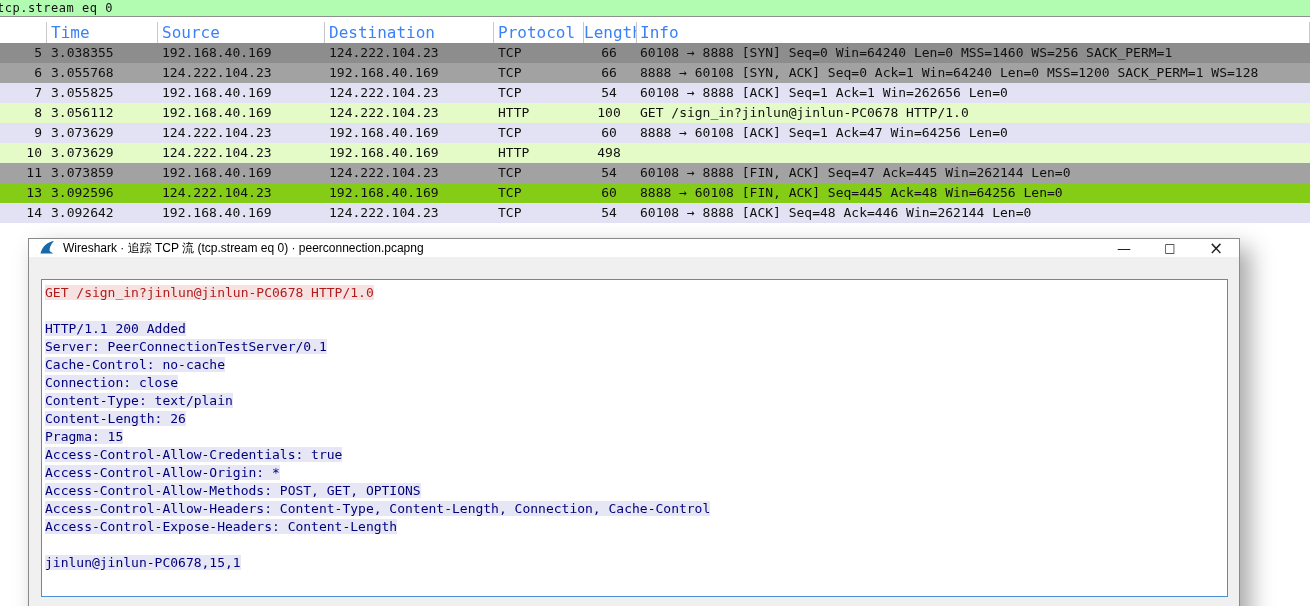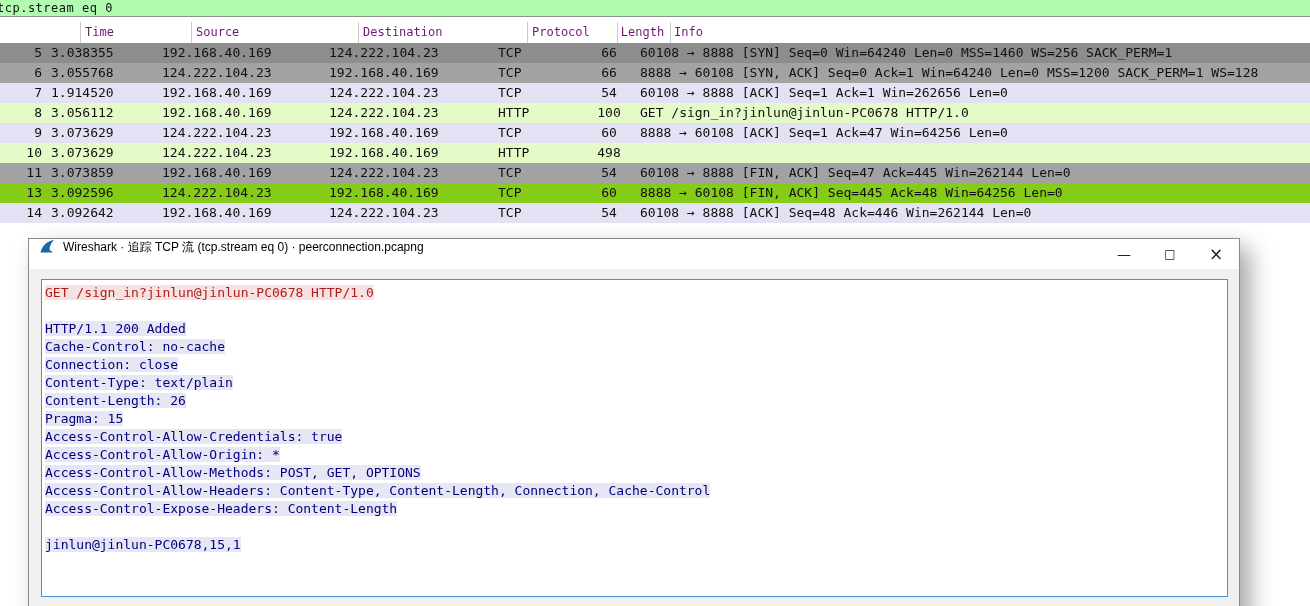--- a/index.html
+++ b/index.html
@@ -9,34 +9,34 @@
 
   
   .filter-bar { position:absolute; left:0; top:0; width:1310px; height:17px;
     background:var(--filter-bar-bg); border-bottom:1px solid #8f8f8f;
     font-size:12px; line-height:16px; white-space:pre; text-indent:-3px; letter-spacing:0.5px; }
 
   
   .packet-list { position:absolute; left:0; top:22px; width:1310px; }
   .prow { display:grid; grid-template-columns:47px 111px 167px 169px 90px 53px 673px;
           height:20px; line-height:20px; font-size:13px; }
-  .phead { height:21px; line-height:21px; background:#ffffff; font-size:12px; color:#701a75;padding-left:34px; }
+  .phead { height:21px; line-height:21px; background:#ffffff; font-size:16px; color:#3b82f6; }
   .phead .cell { border-right:1px solid #c9c9c9; }
   .cell { overflow:hidden; white-space:pre; }
   .c-no   { text-align:right; padding-right:5px; }
   .c-time, .c-src, .c-dst, .c-proto { padding-left:4px; }
   .c-len  { text-align:center; padding-right:3px; }
   .c-info { padding-left:3px; }
 
   
   .dialog { position:absolute; left:28px; top:238px; width:1212px; height:400px;
     background:var(--dialog-bg); border:1px solid #8a8a8a;
     box-shadow:10px 10px 22px rgba(0,0,0,0.35); }
-  .titlebar { position:absolute; left:0; top:0; width:100%; height:30px;
-    background:var(--titlebar-bg); display:flex; align-items:flex-start; }
+  .titlebar { position:absolute; left:0; top:0; width:100%; height:18px;
+    background:var(--titlebar-bg); display:flex; align-items:center; }
   .title-icon { margin-left:10px; width:16px; height:16px; flex:0 0 auto; }
   .title-icon path { fill:var(--wireshark-blue); }
   .title-text { margin-left:8px; font-family:"Liberation Sans","DejaVu Sans",sans-serif;
     font-size:12px; color:#000; white-space:nowrap; }
   .controls { margin-left:auto; display:flex; height:30px; }
   .ctrl { width:46px; height:30px; display:flex; align-items:center; justify-content:center;
     color:#222; font-family:"DejaVu Sans","Liberation Sans",sans-serif; cursor:default; }
   .ctrl-min  span { font-size:14px; line-height:1; }
   .ctrl-max  span { font-size:12px; line-height:1; }
   .ctrl-close span { font-size:17px; line-height:1; }
@@ -80,21 +80,21 @@
     <span class="cell c-time">3.055768</span>
     <span class="cell c-src">124.222.104.23</span>
     <span class="cell c-dst">192.168.40.169</span>
     <span class="cell c-proto">TCP</span>
     <span class="cell c-len">66</span>
     <span class="cell c-info">8888 → 60108 [SYN, ACK] Seq=0 Ack=1 Win=64240 Len=0 MSS=1200 SACK_PERM=1 WS=128</span>
   </div>
 
   <div class="prow" style="background: rgb(226, 226, 244);">
     <span class="cell c-no">7</span>
-    <span class="cell c-time">1.914520</span>
+    <span class="cell c-time">3.055825</span>
     <span class="cell c-src">192.168.40.169</span>
     <span class="cell c-dst">124.222.104.23</span>
     <span class="cell c-proto">TCP</span>
     <span class="cell c-len">54</span>
     <span class="cell c-info">60108 → 8888 [ACK] Seq=1 Ack=1 Win=262656 Len=0</span>
   </div>
 
   <div class="prow" style="background: rgb(228, 251, 199);">
     <span class="cell c-no">8</span>
     <span class="cell c-time">3.056112</span>
@@ -171,20 +171,21 @@
       </div>
       <div class="ctrl ctrl-close">
         <span>×</span>
       </div>
     </div>
   </div>
   <div class="streambox">
       <div class="sline"><span class="seg client">GET /sign_in?jinlun@jinlun-PC0678 HTTP/1.0</span></div>
       <div class="sline">&nbsp;</div>
       <div class="sline"><span class="seg server">HTTP/1.1 200 Added</span></div>
+      <div class="sline"><span class="seg server">Server: PeerConnectionTestServer/0.1</span></div>
       <div class="sline"><span class="seg server">Cache-Control: no-cache</span></div>
       <div class="sline"><span class="seg server">Connection: close</span></div>
       <div class="sline"><span class="seg server">Content-Type: text/plain</span></div>
       <div class="sline"><span class="seg server">Content-Length: 26</span></div>
       <div class="sline"><span class="seg server">Pragma: 15</span></div>
       <div class="sline"><span class="seg server">Access-Control-Allow-Credentials: true</span></div>
       <div class="sline"><span class="seg server">Access-Control-Allow-Origin: *</span></div>
       <div class="sline"><span class="seg server">Access-Control-Allow-Methods: POST, GET, OPTIONS</span></div>
       <div class="sline"><span class="seg server">Access-Control-Allow-Headers: Content-Type, Content-Length, Connection, Cache-Control</span></div>
       <div class="sline"><span class="seg server">Access-Control-Expose-Headers: Content-Length</span></div>

